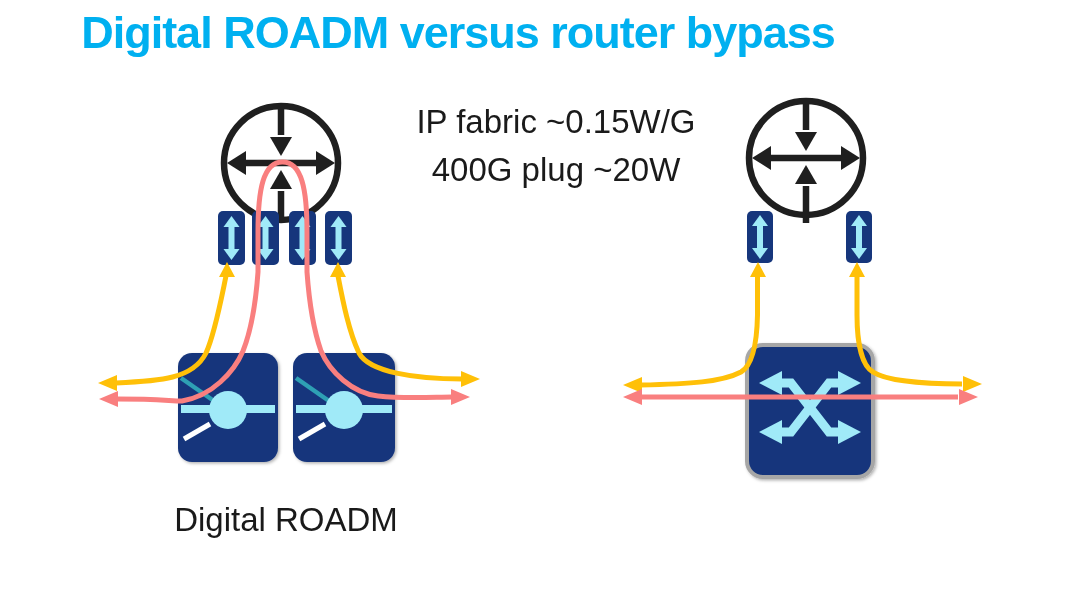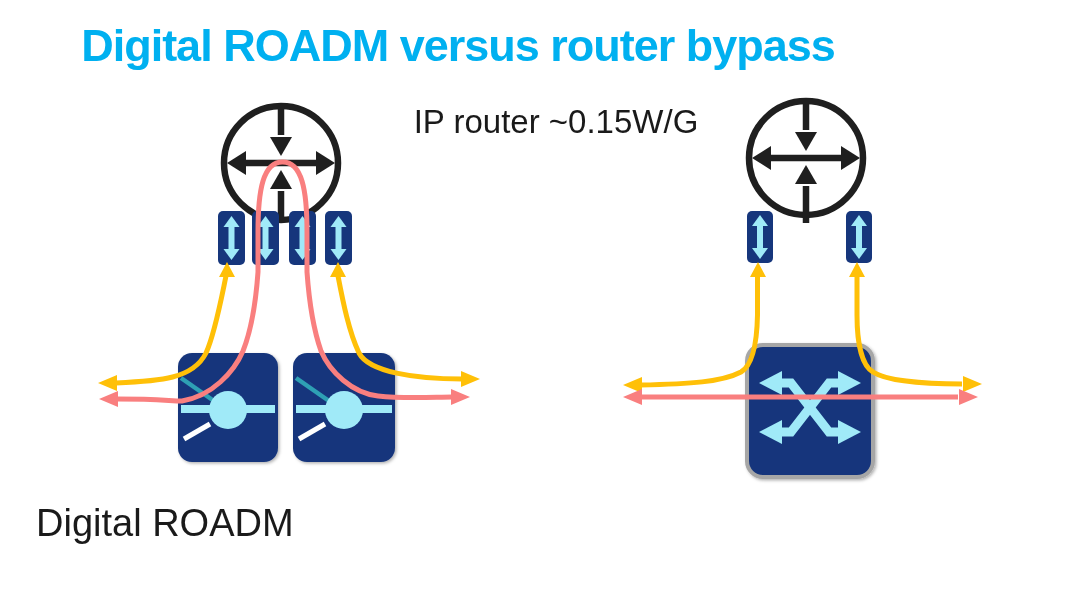--- a/index.html
+++ b/index.html
@@ -11,25 +11,25 @@
     --pink:#f97f7f;
     --ink:#1f1f1f;
     --switch-border:#a6a6a6;
     --text:#1a1a1a;
     --bg:#ffffff;
   }
   *{margin:0;padding:0;box-sizing:border-box;}
   html,body{width:1088px;height:612px;background:var(--bg);overflow:hidden;
     font-family:"Liberation Sans","DejaVu Sans",sans-serif;}
   .stage{position:relative;width:1088px;height:612px;background:var(--bg);}
-  .title{position:absolute;left:0;top:20px;width:916px;text-align:center;
+  .title{position:absolute;left:0;top:7px;width:916px;text-align:center;
     font-size:45px;font-weight:bold;color:var(--title-cyan);letter-spacing:-1px;}
   .annotation{position:absolute;left:366px;top:98px;width:380px;text-align:center;
     font-size:33px;color:var(--text);line-height:1.45;}
-  .caption{position:absolute;width:500px;text-align:left;font-size:38px;
+  .caption{position:absolute;width:500px;text-align:center;font-size:33px;
     color:var(--text);line-height:1.16;}
   .caption.left{left:36px;top:501px;}
   .caption.right{left:560px;top:504px;}
   svg{position:absolute;left:0;top:0;}
   .router-stroke{stroke:var(--ink);stroke-width:6.5;fill:none;}
   .router-head{fill:var(--ink);}
   .navy-fill{fill:var(--navy);}
   .lc-fill{fill:var(--light-cyan);}
   .lc-stroke{stroke:var(--light-cyan);fill:none;}
   .teal-stroke{stroke:var(--teal);stroke-width:4.5;fill:none;}
@@ -212,21 +212,22 @@
         <line class="pink-line" x1="640" y1="397" x2="958" y2="397"></line>
         <polygon class="pink-head" points="623,397 642,389 642,405"></polygon>
         <polygon class="pink-head" points="978,397 959,389 959,405"></polygon>
       </g>
     </g>
   </svg>
 
   <div class="title">Digital ROADM versus router bypass</div>
 
   <div class="annotation">
-    <div>IP router ~0.15W/G</div>
+    <div>IP fabric ~0.15W/G</div>
+    <div>400G plug ~20W</div>
   </div>
 
   <div class="caption left">
     <div>Digital ROADM</div>
   </div>
 
 
 </div>
 
 </body></html>

